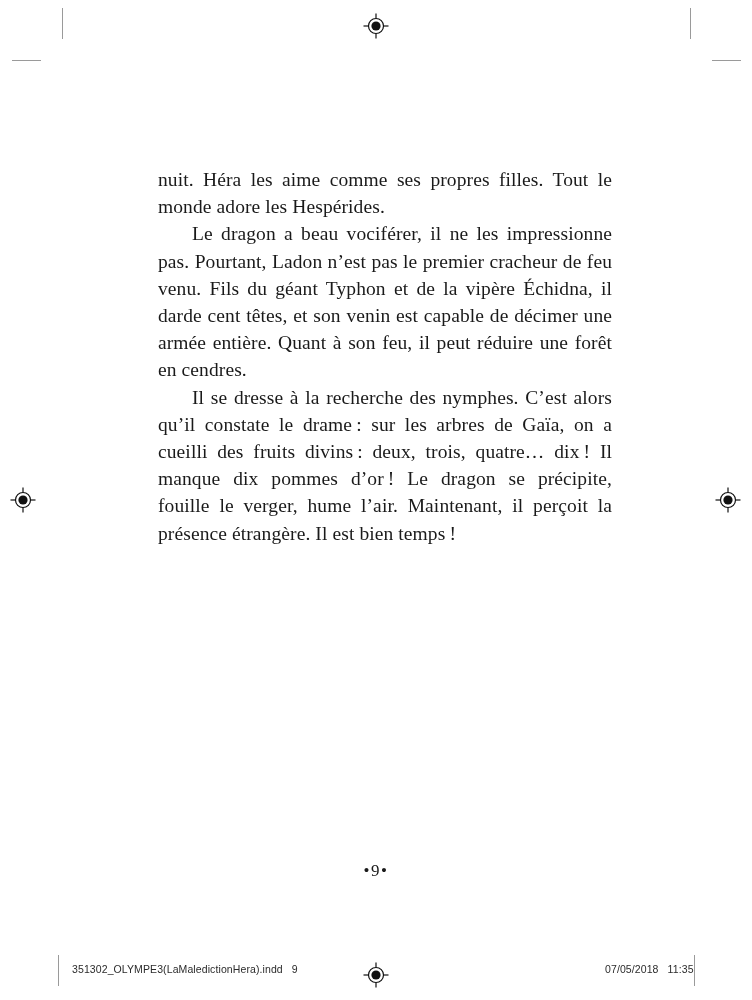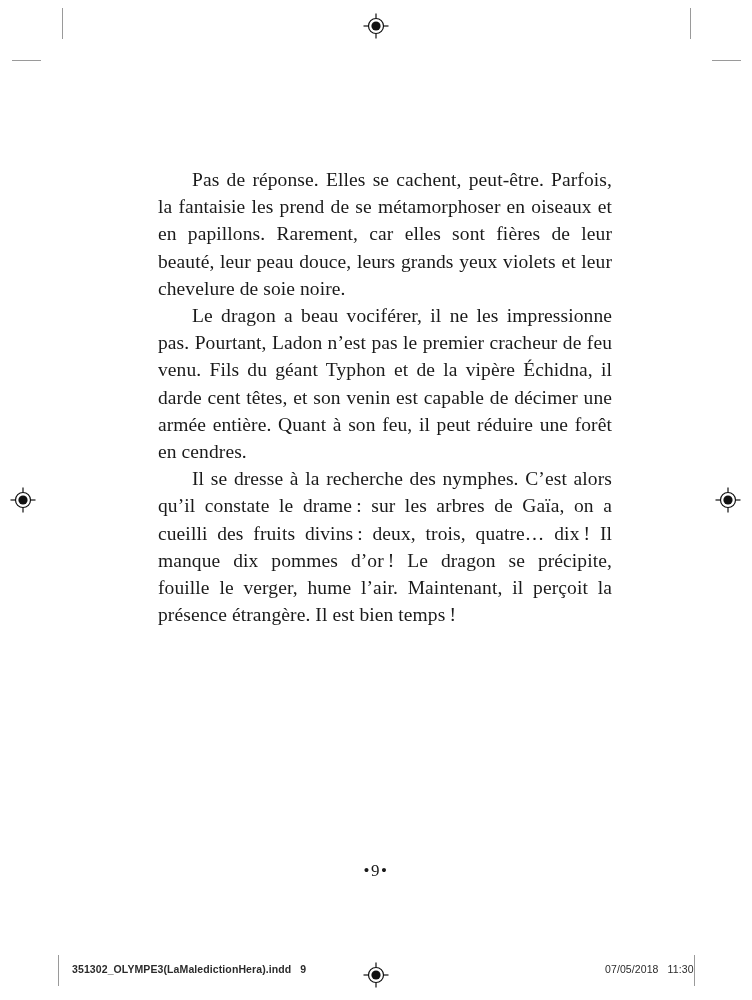--- a/index.html
+++ b/index.html
@@ -89,21 +89,21 @@
 
   .slug-text {
     position: absolute;
     top: 963px;
     font-family: "Liberation Sans", "DejaVu Sans", sans-serif;
     font-size: 10.5px;
     color: #2b2b2b;
     white-space: pre;
     letter-spacing: 0.1px;
   }
-  .slug-file { left: 72px; font-weight: bold; }
+  .slug-file { left: 72px; }
   .slug-date { left: 605px; }
 </style>
 </head>
 <body>
 
 <div class="page">
 
   <div class="crop crop-v crop-tl-v"></div>
   <div class="crop crop-h crop-tl-h"></div>
   <div class="crop crop-v crop-tr-v"></div>
@@ -144,25 +144,25 @@
       <circle cx="13" cy="13" r="7.5" fill="none" stroke="#111111" stroke-width="1.2"></circle>
       <circle cx="13" cy="13" r="4.6" fill="#111111"></circle>
       <line x1="13" y1="0.5" x2="13" y2="5.5" stroke="#111111" stroke-width="1.2"></line>
       <line x1="13" y1="20.5" x2="13" y2="25.5" stroke="#111111" stroke-width="1.2"></line>
       <line x1="0.5" y1="13" x2="5.5" y2="13" stroke="#111111" stroke-width="1.2"></line>
       <line x1="20.5" y1="13" x2="25.5" y2="13" stroke="#111111" stroke-width="1.2"></line>
     </svg>
   </div>
 
   <div class="textblock">
-    <p class="para indent">Pas de réponse. Elles se cachent, peut-être. Parfois, la fantaisie les prend de se métamorphoser en oiseaux et en papillons. Rarement, car elles sont fières de leur beauté, leur peau douce, leurs grands yeux violets et leur chevelure de soie noire.</p>
+    <p class="para noindent">nuit. Héra les aime comme ses propres filles. Tout le monde adore les Hespérides.</p>
     <p class="para indent">Le dragon a beau vociférer, il ne les impressionne pas. Pourtant, Ladon n’est pas le premier cracheur de feu venu. Fils du géant Typhon et de la vipère Échidna, il darde cent têtes, et son venin est capable de décimer une armée entière. Quant à son feu, il peut réduire une forêt en cendres.</p>
     <p class="para indent">Il se dresse à la recherche des nymphes. C’est alors qu’il constate le drame : sur les arbres de Gaïa, on a cueilli des fruits divins : deux, trois, quatre… dix ! Il manque dix pommes d’or ! Le dragon se précipite, fouille le verger, hume l’air. Maintenant, il perçoit la présence étrangère. Il est bien temps !</p>
   </div>
 
   <div class="folio">•9•</div>
 
   <div class="slug-rule slug-rule-left"></div>
   <div class="slug-rule slug-rule-right"></div>
   <div class="slug-text slug-file">351302_OLYMPE3(LaMaledictionHera).indd   9</div>
-  <div class="slug-text slug-date">07/05/2018   11:30</div>
+  <div class="slug-text slug-date">07/05/2018   11:35</div>
 
 </div>
 
 </body></html>

